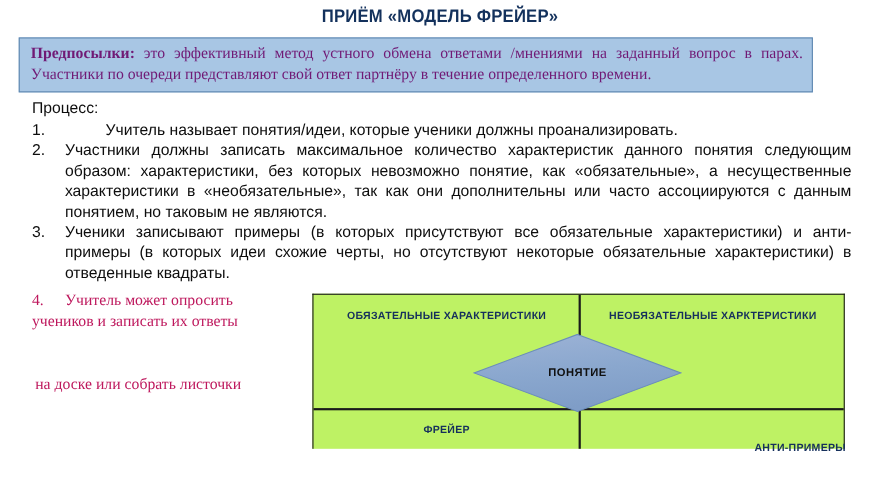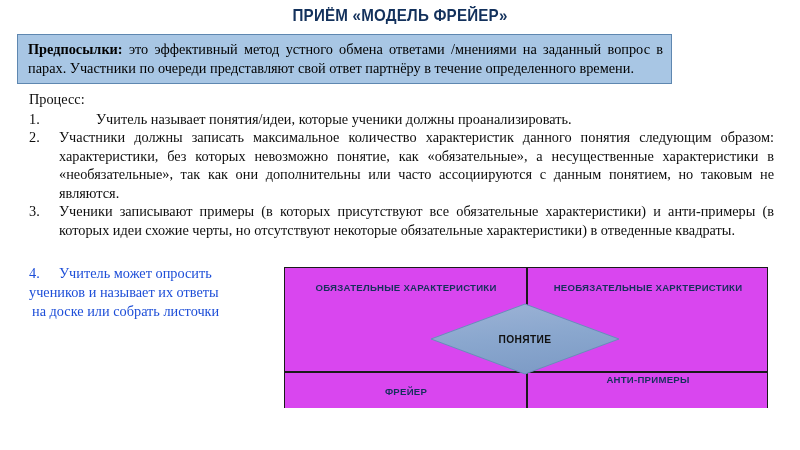--- a/index.html
+++ b/index.html
@@ -37,43 +37,43 @@
     transform: scaleX(0.92);
     transform-origin: center top;
     white-space: nowrap;
   }
 
   
   .premise-banner {
     position: absolute;
     left: 17px;
     top: 34px;
-    width: 655px;
+    width: 722px;
     box-sizing: border-box;
     background: #a8c6e4;
     border: 1px solid #5e87b0;
     padding: 5px 8px 6px 10px;
     font-family: "Liberation Serif", "DejaVu Serif", serif;
     font-size: 14.3px;
     line-height: 1.30;
-    color: #000000;
+    color: #701a75;
     text-align: justify;
     text-justify: inter-word;
   }
   .premise-banner .lead {
     font-weight: bold;
   }
 
   
   .process-wrap {
     position: absolute;
     left: 29px;
     top: 90px;
     width: 745px;
-    font-family: Liberation Serif, serif;
+    font-family: Liberation Sans, sans-serif;
     font-size: 14.3px;
     line-height: 1.30;
     color: #0d0d0d;
   }
   .process-heading {
     margin: 0 0 1px 0;
   }
   .proc-item {
     display: flex;
     align-items: flex-start;
@@ -95,39 +95,39 @@
 
   
   .proc-item-4 {
     position: absolute;
     left: 29px;
     top: 264px;
     width: 245px;
     font-family: "Liberation Serif", "DejaVu Serif", serif;
     font-size: 14.3px;
     line-height: 1.32;
-    color: #1d4ed8;
+    color: #be185d;
   }
   .proc-item-4 .l1 { padding-left: 0px; }
   .proc-item-4 .l1 .n { display: inline-block; width: 30px; }
   .proc-item-4 .l2 { padding-left: 0px; }
-  .proc-item-4 .l3 { padding-left: 3px; }
+  .proc-item-4 .l3 { padding-left: 3px; margin-top: 39px; }
   .proc-item-4 .l4 { padding-left: 0px; }
 
   
   .frayer {
     position: absolute;
     left: 284px;
     top: 267px;
     width: 484px;
     height: 141px;
     box-sizing: border-box;
     border: 1.6px solid #1a1a1a;
     border-bottom: none;
-    background: #d946ef;
+    background: #bef264;
   }
   .frayer .v-divider {
     position: absolute;
     left: 50%;
     top: 0;
     bottom: 0;
     width: 1.6px;
     background: #1a1a1a;
   }
   .frayer .h-divider {
@@ -145,21 +145,21 @@
     font-weight: bold;
     font-size: 9.6px;
     letter-spacing: 0.25px;
     color: #16305c;
     text-align: center;
     white-space: nowrap;
   }
   .quad-tl { left: 0;    top: 14px;  width: 242px; }
   .quad-tr { left: 242px; top: 14px; width: 242px; }
   .quad-bl { left: 0;    top: 118px; width: 242px; }
-  .quad-br { left: 242px; top: 106px; width: 242px; }
+  .quad-br { left: 242px; top: 134px; width: 242px; text-align: right; }
 
   
   .diamond-host {
     position: absolute;
     left: 430px;
     top: 303px;
     width: 190px;
     height: 72px;
     text-decoration: underline;
   }
@@ -210,21 +210,21 @@
     <div class="proc-item">
       <span class="proc-num">3.</span>
       <span class="proc-text">Ученики записывают примеры (в которых присутствуют все обязательные характеристики) и анти-примеры (в которых идеи схожие черты, но отсутствуют некоторые обязательные характеристики) в отведенные квадраты.</span>
     </div>
   </div>
 
   <div class="proc-item-4">
     <div class="l1">
       <span class="n">4.</span><span>Учитель может опросить</span>
     </div>
-    <div class="l2">учеников и называет их ответы</div>
+    <div class="l2">учеников и записать их ответы</div>
     <div class="l3">на доске или собрать листочки</div>
   </div>
 
   <div class="frayer">
     <div class="v-divider"></div>
     <div class="h-divider"></div>
 
     <div class="quad-label quad-tl">ОБЯЗАТЕЛЬНЫЕ ХАРАКТЕРИСТИКИ</div>
     <div class="quad-label quad-tr">НЕОБЯЗАТЕЛЬНЫЕ ХАРКТЕРИСТИКИ</div>
     <div class="quad-label quad-bl">ФРЕЙЕР</div>

